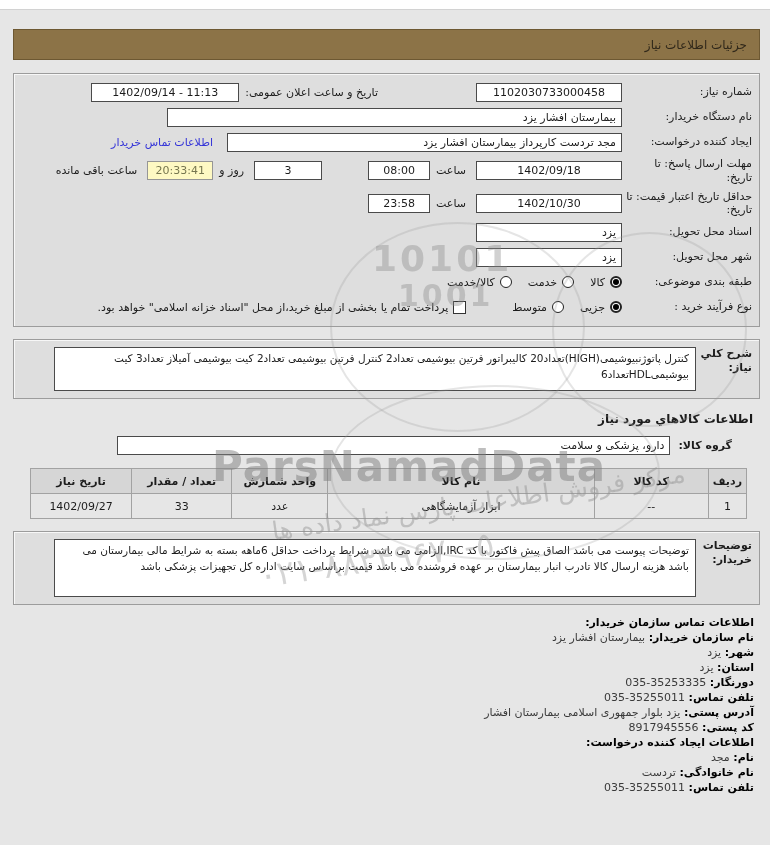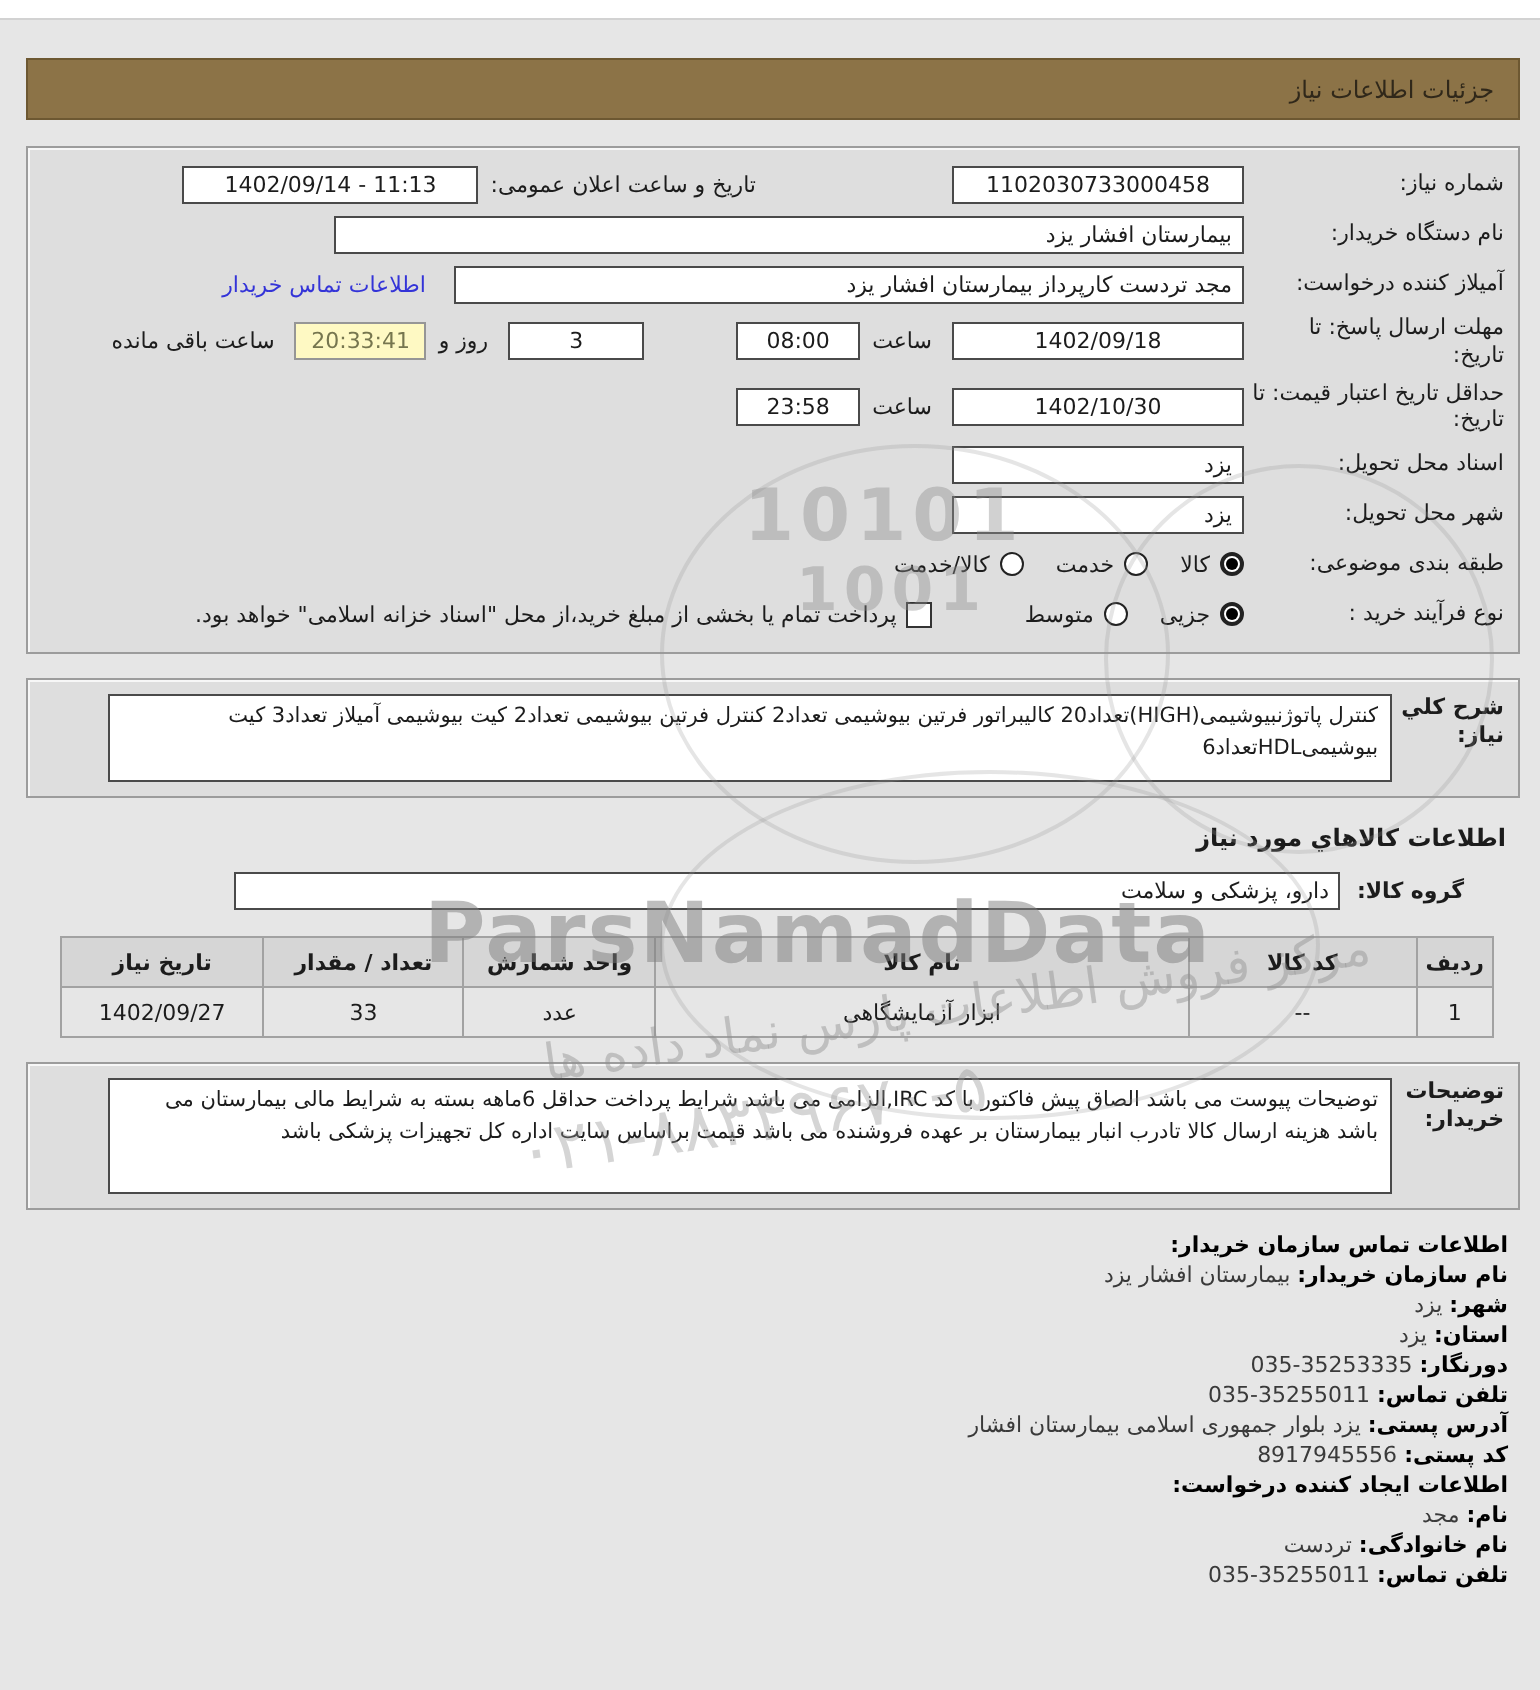--- a/index.html
+++ b/index.html
@@ -108,21 +108,21 @@
     </div>
 
     <div class="row">
       <span class="lbl">نام دستگاه خریدار:</span>
       <div class="box w455">
           <span>بیمارستان افشار یزد</span>
         </div>
     </div>
 
     <div class="row">
-      <span class="lbl">آمیلاز کننده درخواست:</span>
+      <span class="lbl">ایجاد کننده درخواست:</span>
       <div class="box w395">
           <span>مجد تردست کارپرداز بیمارستان افشار یزد</span>
         </div>
       <a class="link">اطلاعات تماس خریدار</a>
     </div>
 
     <div class="row">
       <span class="lbl">مهلت ارسال پاسخ: تا تاریخ:</span>
       <div class="box center w146">
           <span class="num">1402/09/18</span>

